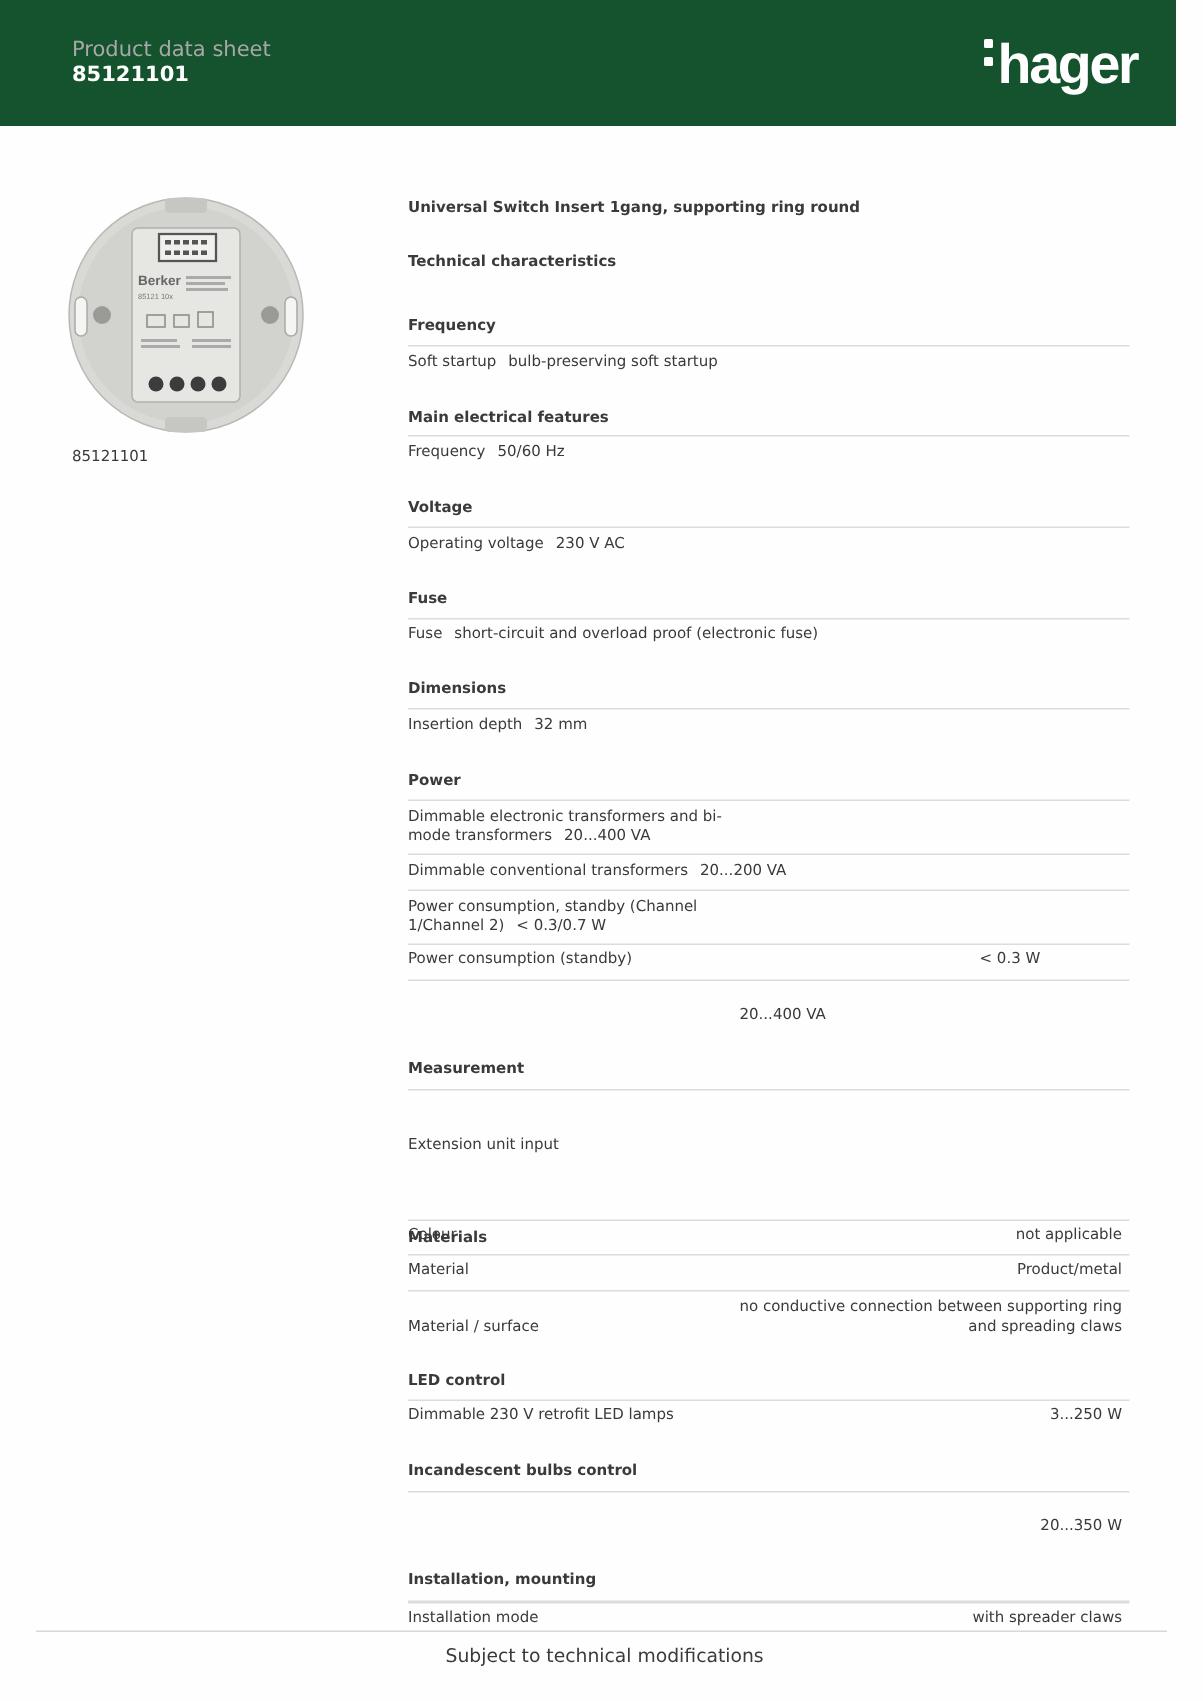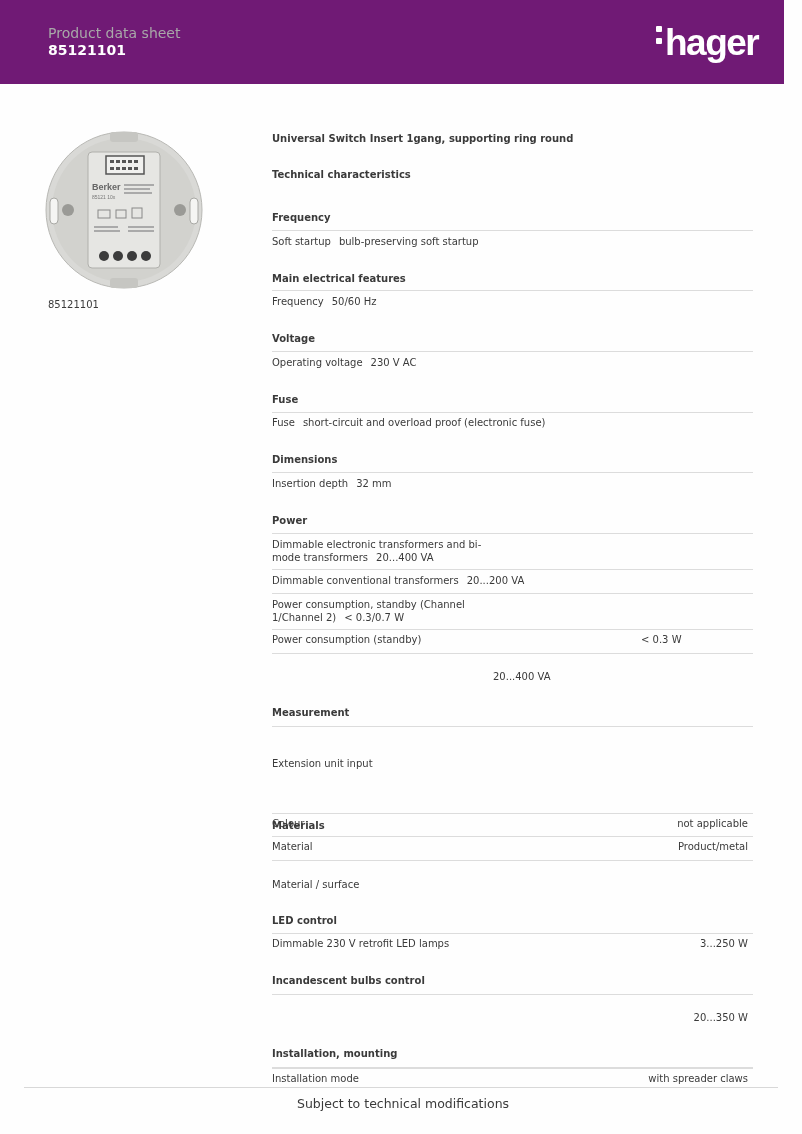--- a/index.html
+++ b/index.html
@@ -1,19 +1,19 @@
 <!DOCTYPE html>
 <html><head>
 <meta charset="utf-8">
 <style>
   * { box-sizing: border-box; margin: 0; padding: 0; }
   html, body { width: 802px; height: 1134px; background: #fefefe; overflow: hidden; }
   body { font-family: "DejaVu Sans", sans-serif; color: #3a3a3a; position: relative; }
 
-  .header { position: absolute; left: 0; top: 0; width: 784px; height: 84px; background: #701a75; text-decoration: underline; }
+  .header { position: absolute; left: 0; top: 0; width: 784px; height: 84px; background: #14532d; text-decoration: underline; }
   .header .doc-type { position: absolute; left: 48px; top: 25px; font-size: 14px; color: #a8a8a8; }
   .header .doc-id { position: absolute; left: 48px; top: 42px; font-size: 14px; font-weight: bold; color: #ffffff; }
   .logo { position: absolute; left: 656px; top: 22px; height: 36px; display: flex; align-items: flex-start; color: #fff; font-family: "Liberation Sans", sans-serif; font-weight: bold; font-size: 37px; letter-spacing: -1.5px; }
   .logo .colon { display: inline-flex; flex-direction: column; justify-content: space-between; height: 18px; margin-right: 3px; margin-top: 4px; }
   .logo .colon i { display: block; width: 6px; height: 6px; background: #fff; border-radius: 1px; }
 
   .product-img { position: absolute; left: 44px; top: 130px; width: 160px; height: 160px; }
   .sku-caption { position: absolute; left: 48px; top: 299px; font-size: 10px; color: #3a3a3a; }
 
   .content { position: absolute; left: 272px; top: 0; width: 481px; }
@@ -21,21 +21,21 @@
   .subtitle { position: absolute; top: 169px; left: 0; font-size: 10px; font-weight: bold; color: #3a3a3a; white-space: nowrap; }
 
   .sec-h { position: absolute; left: 0; font-size: 10px; font-weight: bold; color: #3a3a3a; }
   .hr { position: absolute; left: 0; width: 481px; height: 1px; background: #dcdcdc; }
   .row { position: absolute; left: 0; width: 481px; font-size: 10px; color: #3a3a3a; line-height: 13px; }
   .row .lbl { display: inline; text-align: right; }
   .row .val { display: inline; margin-left: 8px; }
   .row.split .lbl { position: absolute; left: 0; bottom: 0; }
   .row.split .val { position: absolute; right: 5px; bottom: 0; text-align: right; margin-left: 0; }
   .row.mid .val { position: absolute; left: 221px; bottom: 0; margin-left: 0; }
-  .row.mid2 .val { position: absolute; left: 369px; bottom: 0; margin-left: 0; }
+  .row.mid2 .val { position: absolute; left: 369px; bottom: 0; margin-left: 12px; }
 
   .footer-line { position: absolute; left: 24px; top: 1087px; width: 754px; height: 1px; background: #d8d8d8; }
   .footer-note { position: absolute; left: 297px; top: 1096px; font-size: 12.5px; color: #3a3a3a; }
 </style>
 </head>
 <body>
 
 <div class="header">
   <div class="doc-type">Product data sheet</div>
   <div class="doc-id">85121101</div>
@@ -161,20 +161,21 @@
       <span class="val">not applicable</span>
   </div>
   <div class="hr" style="top:836px"></div>
   <div class="row split" style="top:840px; height:13px">
     <span class="lbl">Material</span>
       <span class="val">Product/metal</span>
   </div>
   <div class="hr" style="top:860px"></div>
   <div class="row split" style="top:865px; height:26px">
     <span class="lbl">Material / surface</span>
+      <span class="val" style="width:260px">no conductive connection between supporting ring and spreading claws</span>
   </div>
 
   <div class="sec-h" style="top:915px">LED control</div>
   <div class="hr" style="top:933px"></div>
   <div class="row split" style="top:937px; height:13px">
     <span class="lbl">Dimmable 230 V retrofit LED lamps</span>
       <span class="val">3...250 W</span>
   </div>
 
   <div class="sec-h" style="top:975px">Incandescent bulbs control</div>

